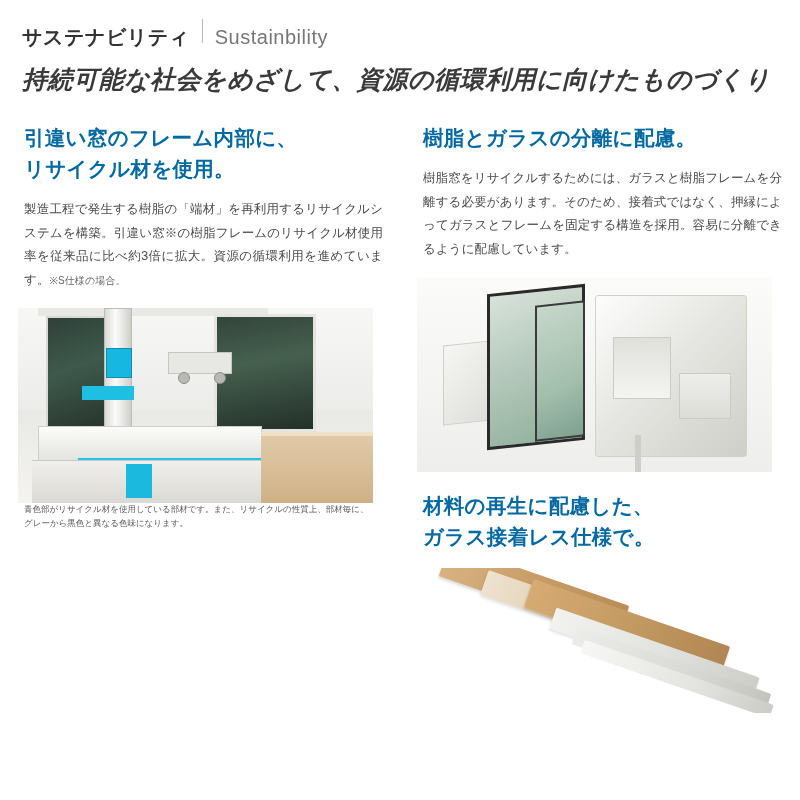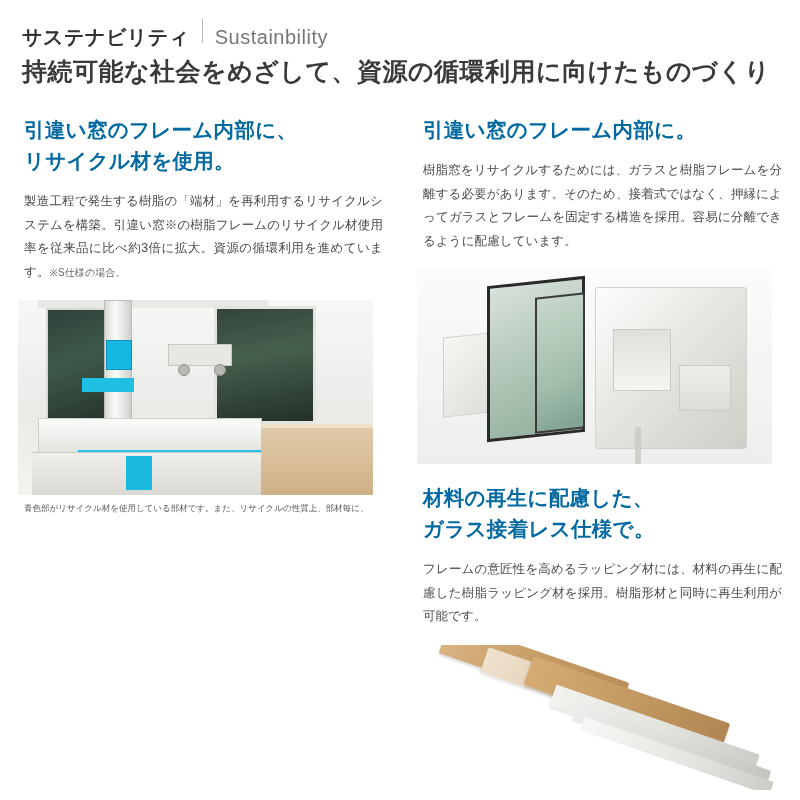--- a/index.html
+++ b/index.html
@@ -44,27 +44,28 @@
     align-self: center;
   }
   .header-en {
     font-size: 20px;
     color: #777777;
     letter-spacing: 0.5px;
     margin-top: 16px;
   }
 
   .main-title {
-    margin-top: 4px;
+    margin-top: 12px;
     padding-left: 4px;
     font-size: 25px;
     font-weight: bold;
     color: #3a3a3a;
     letter-spacing: 0.5px;
     white-space: nowrap;
+    font-style: italic;
   }
 
   
   .columns {
     display: flex;
     margin-top: 26px;
     gap: 34px;
   }
   .col {
     width: 365px;
@@ -91,21 +92,21 @@
     font-size: 10px;
     color: #666;
   }
 
   
   .figure {
     margin-top: 16px;
     position: relative;
   }
   .fig-caption {
-    margin-top: 7px;
+    margin-top: 0;
     font-size: 8.5px;
     line-height: 1.62;
     color: #5a5a5a;
     padding-left: 6px;
   }
 
   
   .photo1 {
     width: 355px;
     height: 195px;
@@ -322,28 +323,29 @@
           <div class="p1-screw" style="left:196px; top:64px;"></div>
           <div class="p1-sill"></div>
           <div class="p1-cyanSill"></div>
           <div class="p1-body"></div>
           <div class="p1-cyanBody"></div>
           <div class="p1-wood"></div>
           <div class="p1-woodline"></div>
         </div>
         <div class="fig-caption">
           <div>青色部がリサイクル材を使用している部材です。また、リサイクルの性質上、部材毎に、</div>
+          <div>グレーから黒色と異なる色味になります。</div>
         </div>
       </div>
     </div>
 
     <div class="col">
 
       <div class="sec-title">
-        <div>引違い窓のフレーム内部に。</div>
+        <div>樹脂とガラスの分離に配慮。</div>
       </div>
 
       <div class="sec-body">樹脂窓をリサイクルするためには、ガラスと樹脂フレームを分離する必要があります。そのため、接着式ではなく、押縁によってガラスとフレームを固定する構造を採用。容易に分離できるように配慮しています。</div>
 
       <div class="figure">
         <div class="photo2">
           <div class="p2-leftclip"></div>
           <div class="p2-glassPane"></div>
           <div class="p2-glassPane2"></div>
           <div class="p2-frameBig"></div>
@@ -351,21 +353,20 @@
           <div class="p2-frameCut2"></div>
           <div class="p2-stick"></div>
         </div>
       </div>
 
       <div class="sec2-block">
         <div class="sec-title">
           <div>材料の再生に配慮した、</div>
           <div>ガラス接着レス仕様で。</div>
         </div>
-        <div class="sec-body">フレームの意匠性を高めるラッピング材には、材料の再生に配慮した樹脂ラッピング材を採用。樹脂形材と同時に再生利用が可能です。</div>
 
         <div class="figure">
           <div class="photo3">
             <div class="board b1"></div>
             <div class="board b2"></div>
             <div class="board b3"></div>
             <div class="board b4"></div>
             <div class="board b5"></div>
             <div class="board b6"></div>
           </div>

